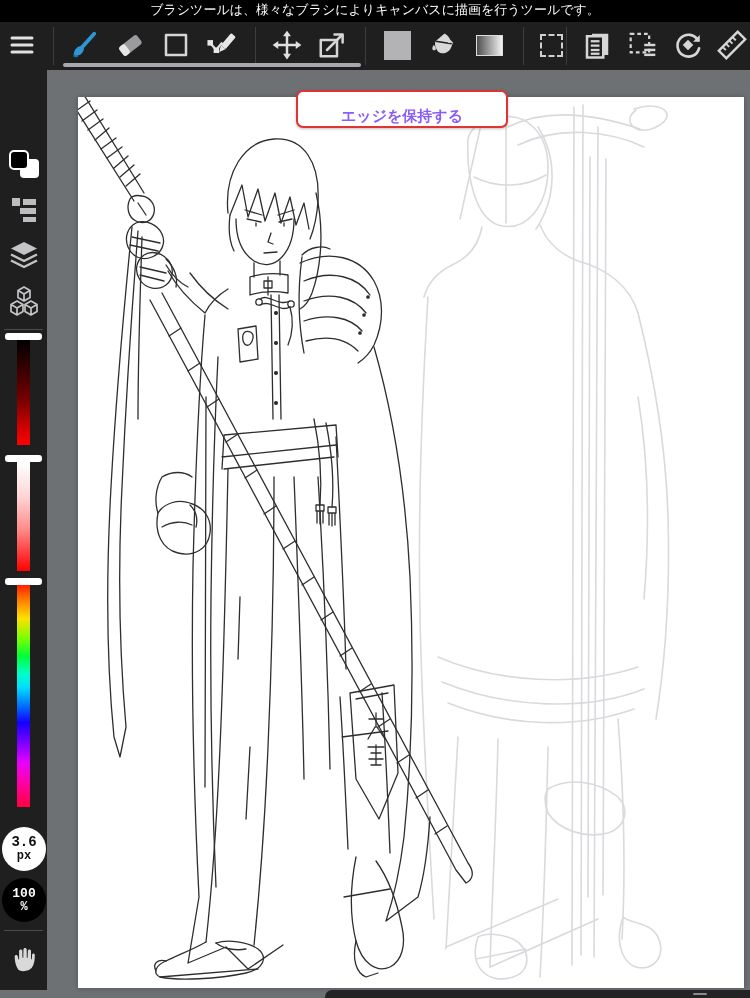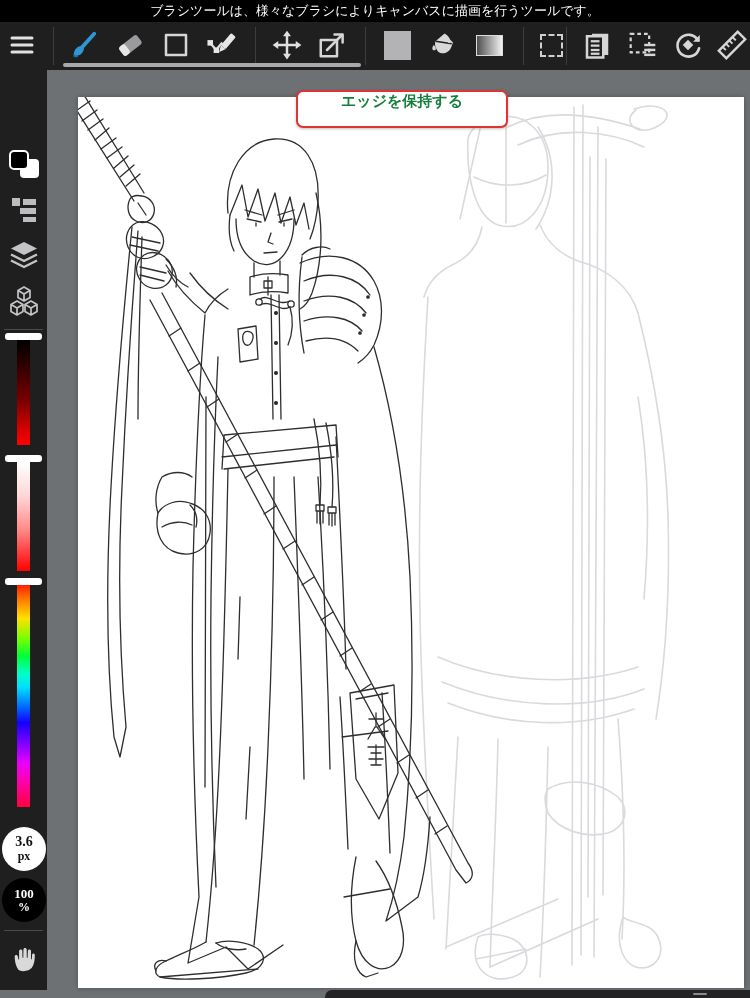--- a/index.html
+++ b/index.html
@@ -1,18 +1,18 @@
 <!DOCTYPE html>
 <html><head>
 <meta charset="utf-8">
 <style>
   html,body{margin:0;padding:0;background:#000;}
   *{box-sizing:border-box;}
   .app{position:relative;width:750px;height:998px;overflow:hidden;
-       font-family:Liberation Serif, serif;background:#6e7174;}
+       font-family:Liberation Mono, monospace;background:#6e7174;}
 
   
   .notif{position:absolute;left:0;top:0;width:750px;height:22px;background:#000;
          color:#fff;font-size:13px;line-height:22px;text-align:center;white-space:nowrap;}
 
   
   .toolbar{position:absolute;left:0;top:22px;width:750px;height:48px;background:#1f1f20;}
   .tbtn{position:absolute;top:2px;width:40px;height:42px;display:flex;align-items:center;justify-content:center;}
   .tsep{position:absolute;top:5px;width:1px;height:38px;background:#3d3d3f;}
   .tool-underline{position:absolute;left:63px;top:41px;width:298px;height:4px;background:#a9a9ab;border-radius:2px;}
@@ -31,22 +31,22 @@
                font-weight:bold;line-height:1.05;}
   .badge-size{background:#fff;color:#111;font-size:14px;}
   .badge-zoom{background:#000;color:#fff;font-size:13px;text-align:right;}
   .badge-unit{font-size:12px;font-weight:bold;}
 
   
   .workspace{position:absolute;left:47px;top:70px;width:703px;height:928px;background:#6e7174;}
   .canvas{position:absolute;left:31px;top:27px;width:666px;height:891px;background:#fff;
           box-shadow:0 0 5px rgba(0,0,0,.28);}
   .tooltip{position:absolute;left:249px;top:20px;width:212px;height:38px;background:#fff;
-           border:2px solid #e03333;border-radius:7px;display:flex;align-items:flex-start;justify-content:center;
-           color:#15803d;font-size:15px;font-weight:bold;box-shadow:0 1px 3px rgba(0,0,0,.25);}
+           border:2px solid #e03333;border-radius:7px;display:flex;align-items:flex-end;justify-content:center;
+           color:#8b5cf6;font-size:15px;font-weight:bold;box-shadow:0 1px 3px rgba(0,0,0,.25);}
   .bottom-panel{position:absolute;left:278px;bottom:0;width:425px;height:8px;background:#232325;
                 border-radius:7px 0 0 0;}
   .bottom-panel .grip{position:absolute;left:368px;top:3px;width:14px;height:2px;background:#8d8d8f;border-radius:1px;}
 
   svg{display:block;}
   .icon-stroke{stroke:#d6d6d6;fill:none;stroke-width:2;stroke-linecap:round;stroke-linejoin:round;}
 
   .swatch-gray{width:27px;height:29px;background:#b3b3b5;}
   .swatch-gradient{width:27px;height:21px;border:1px solid #dcdcdc;
                    background:linear-gradient(90deg,#4f4f4f,#f2f2f2);}

